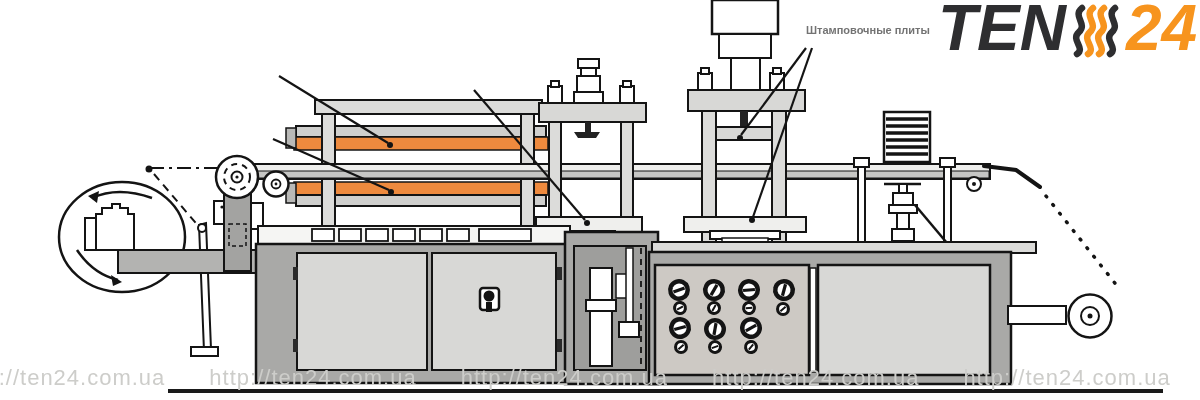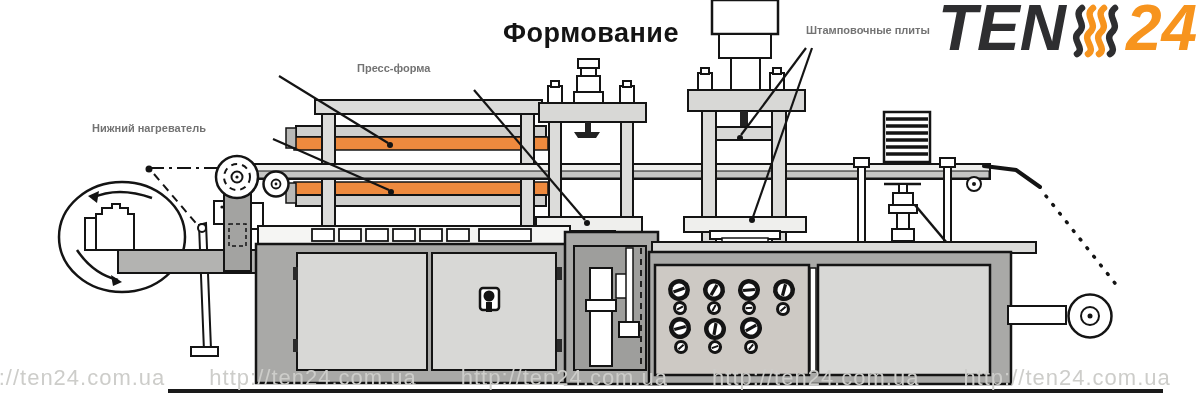--- a/index.html
+++ b/index.html
@@ -240,24 +240,21 @@
   </svg>
 
   <div class="wm">
     <span>http://ten24.com.ua</span>
     <span>http://ten24.com.ua</span>
     <span>http://ten24.com.ua</span>
     <span>http://ten24.com.ua</span>
     <span>http://ten24.com.ua</span>
   </div>
 
-  <div class="title" style="left:503px;top:19px">Формование</div>
-
-  <div class="lbl" style="left:357px;top:63px">Пресс-форма</div>
-  <div class="lbl" style="left:92px;top:123px">Нижний нагреватель</div>
+
   <div class="lbl" style="left:806px;top:25px">Штамповочные плиты</div>
 
   <svg class="logo" width="266" height="70" viewBox="0 0 266 70">
     <text x="0" y="50" font-family="Liberation Sans, sans-serif" font-size="64" font-weight="bold" font-style="italic" fill="#2e2e30">TEN</text>
     <g transform="translate(136,8)" fill="none" stroke-linecap="round" stroke-width="6.5">
       <path d="M8,0 C-2,8 14,16 5,24 C-4,32 12,40 3,46" stroke="#2e2e30"></path>
       <path d="M19,0 C9,8 25,16 16,24 C7,32 23,40 14,46" stroke="#f7941e"></path>
       <path d="M30,0 C20,8 36,16 27,24 C18,32 34,40 25,46" stroke="#f7941e"></path>
       <path d="M41,0 C31,8 47,16 38,24 C29,32 45,40 36,46" stroke="#2e2e30"></path>
     </g>

